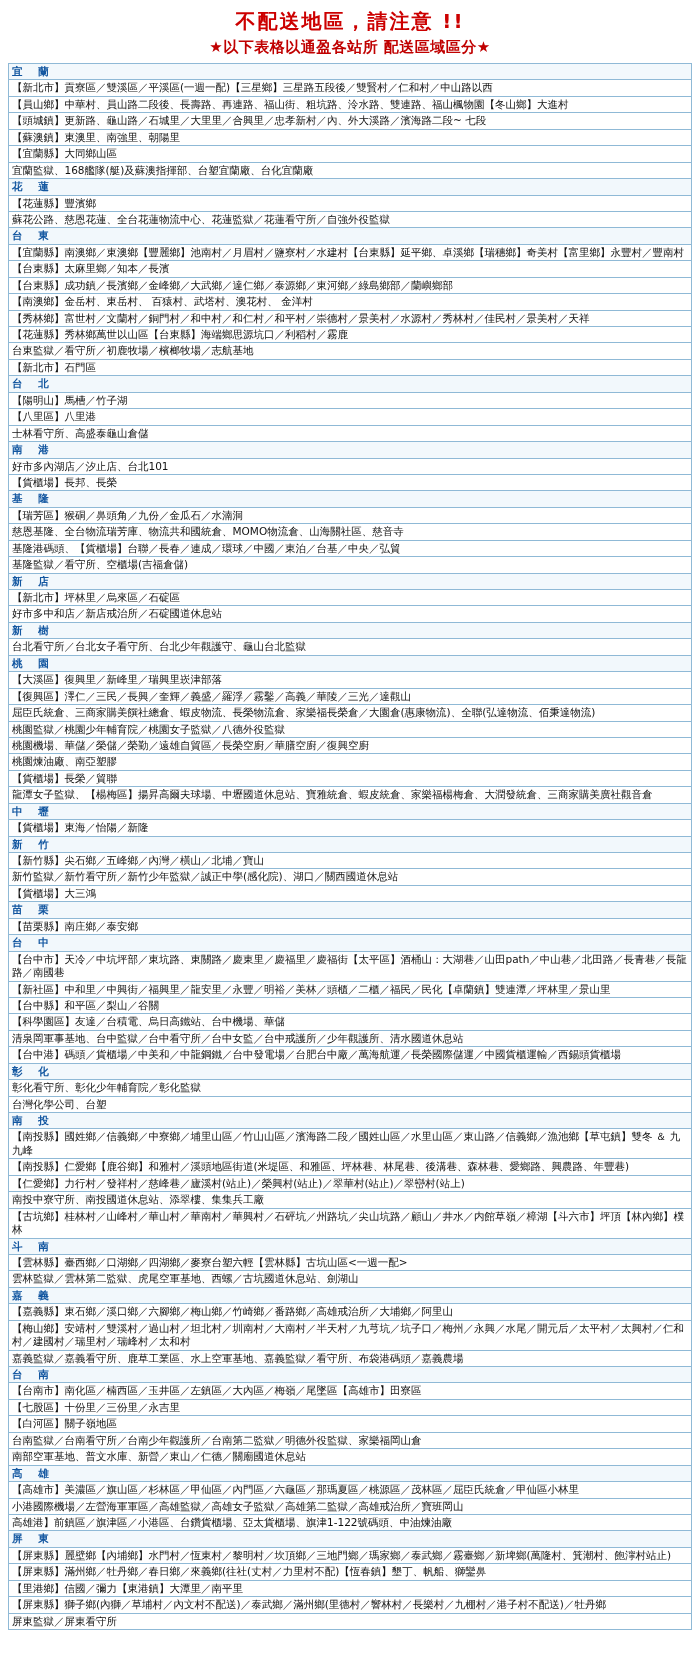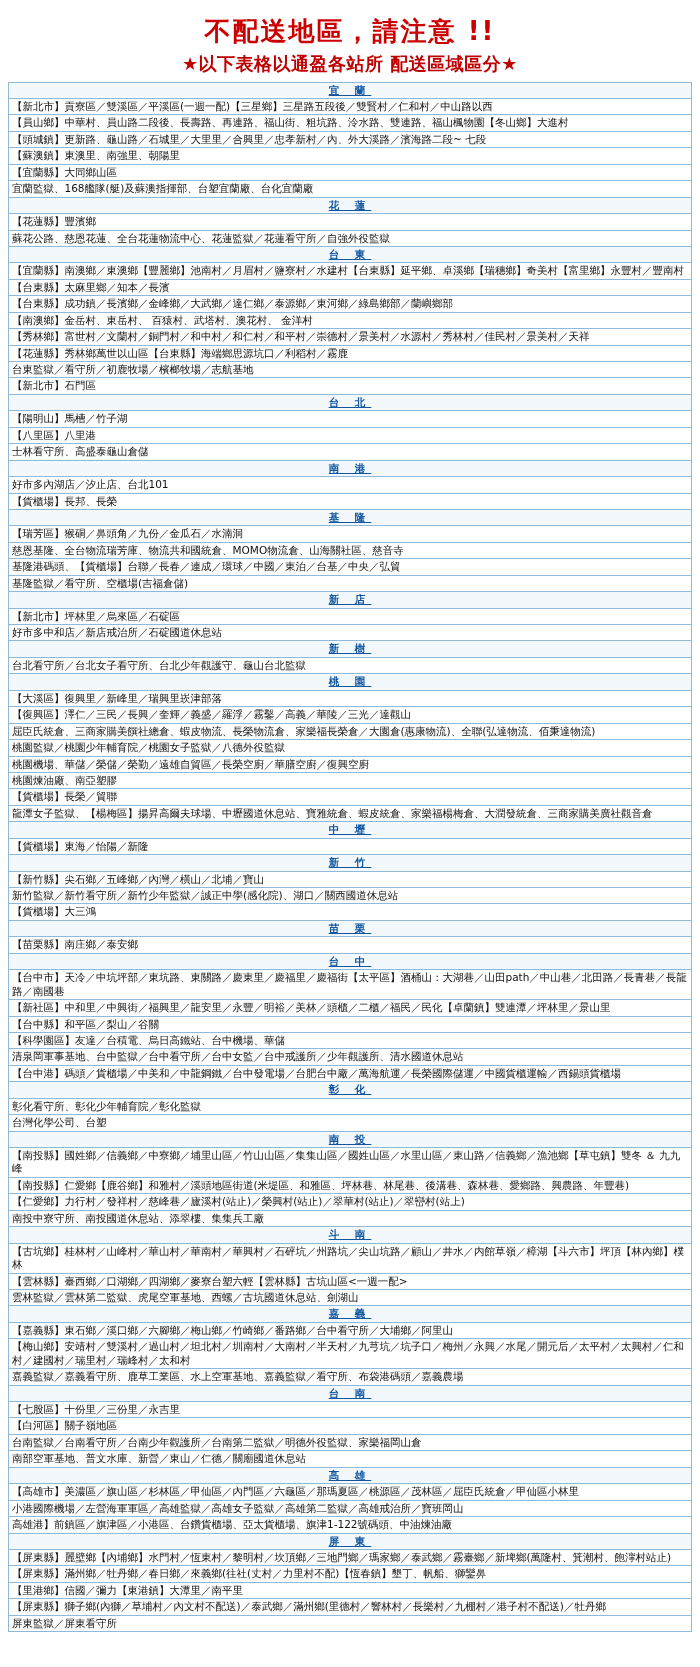--- a/index.html
+++ b/index.html
@@ -10,58 +10,56 @@
   }
   #page{
     width:700px;
     box-sizing:border-box;
     padding:6px 8px 10px 8px;
     background:#fff;
   }
   
   .hdr-title{
     text-align:center;
-    font-size:26px;
+    font-size:20px;
     font-weight:bold;
     color:#cc0000;
     letter-spacing:2px;
-    margin:11px 0 6px 0;
+    margin:4px 0 6px 0;
     line-height:1.1;
   }
   .hdr-sub{
     text-align:center;
-    font-size:18px;
+    font-size:15px;
     font-weight:bold;
     color:#c00000;
     margin:0 0 6px 0;
     letter-spacing:0.5px;
   }
   
   table.main{
     width:100%;
     border-collapse:collapse;
     table-layout:fixed;
   }
   table.main td{
     border:1px solid #8fb9d6;
     padding:1px 3px;
     font-size:10.5px;
     line-height:1.28;
     vertical-align:middle;
     word-break:break-all;
   }
   td.region{
-    text-align:center;
     font-size:13px;
     font-weight:bold;
     color:#1256a0;
     background:#f2f8fc;
     letter-spacing:6px;
     padding:1px 0;
-    text-decoration:underline;
   }
   td.row{
     background:#ffffff;
     color:#111;
   }
 </style>
 </head>
 <body>
 
 <div id="page">
@@ -257,57 +255,60 @@
         <tr>
           <td class="row">彰化看守所、彰化少年輔育院／彰化監獄</td>
         </tr>
         <tr>
           <td class="row">台灣化學公司、台塑</td>
         </tr>
         <tr>
           <td class="region">南 投</td>
         </tr>
         <tr>
-          <td class="row">【南投縣】國姓鄉／信義鄉／中寮鄉／埔里山區／竹山山區／集集山區／國姓山區／水里山區／東山路／信義鄉／漁池鄉【草屯鎮】雙冬 ＆ 九九峰</td>
+          <td class="row">【南投縣】國姓鄉／信義鄉／中寮鄉／埔里山區／竹山山區／濱海路二段／國姓山區／水里山區／東山路／信義鄉／漁池鄉【草屯鎮】雙冬 ＆ 九九峰</td>
         </tr>
         <tr>
           <td class="row">【南投縣】仁愛鄉【鹿谷鄉】和雅村／溪頭地區街道(米堤區、和雅區、坪林巷、林尾巷、後溝巷、森林巷、愛鄉路、興農路、年豐巷)</td>
         </tr>
         <tr>
           <td class="row">【仁愛鄉】力行村／發祥村／慈峰巷／廬溪村(站止)／榮興村(站止)／翠華村(站止)／翠巒村(站上)</td>
         </tr>
         <tr>
           <td class="row">南投中寮守所、南投國道休息站、添翠樓、集集兵工廠</td>
         </tr>
         <tr>
+          <td class="row">【古坑鄉】桂林村／山峰村／華山村／華南村／華興村／石砰坑／州路坑／尖山坑路／顧山／井水／内館草嶺／樟湖【斗六市】坪頂【林內鄉】樸林</td>
+        </tr>
+        <tr>
           <td class="region">斗 南</td>
         </tr>
         <tr>
-          <td class="row">【古坑鄉】桂林村／山峰村／華山村／華南村／華興村／石砰坑／州路坑／尖山坑路／顧山／井水／内館草嶺／樟湖【斗六市】坪頂【林內鄉】樸林</td>
-        </tr>
-        <tr>
           <td class="row">【雲林縣】臺西鄉／口湖鄉／四湖鄉／麥寮台塑六輕【雲林縣】古坑山區&lt;一週一配&gt;</td>
         </tr>
         <tr>
           <td class="row">雲林監獄／雲林第二監獄、虎尾空軍基地、西螺／古坑國道休息站、劍湖山</td>
         </tr>
         <tr>
           <td class="region">嘉 義</td>
         </tr>
         <tr>
-          <td class="row">【嘉義縣】東石鄉／溪口鄉／六腳鄉／梅山鄉／竹崎鄉／番路鄉／台中看守所／大埔鄉／阿里山</td>
+          <td class="row">【嘉義縣】東石鄉／溪口鄉／六腳鄉／梅山鄉／竹崎鄉／番路鄉／高雄戒治所／大埔鄉／阿里山</td>
         </tr>
         <tr>
           <td class="row">【梅山鄉】安靖村／雙溪村／過山村／坦北村／圳南村／大南村／半天村／九芎坑／坑子口／梅州／永興／水尾／開元后／太平村／太興村／仁和村／建國村／瑞里村／瑞峰村／太和村</td>
         </tr>
         <tr>
           <td class="row">嘉義監獄／嘉義看守所、鹿草工業區、水上空軍基地、嘉義監獄／看守所、布袋港碼頭／嘉義農場</td>
         </tr>
         <tr>
           <td class="region">台 南</td>
+        </tr>
+        <tr>
+          <td class="row">【台南市】南化區／楠西區／玉井區／左鎮區／大內區／梅嶺／尾墜區【高雄市】田寮區</td>
         </tr>
         <tr>
           <td class="row">【七股區】十份里／三份里／永吉里</td>
         </tr>
         <tr>
           <td class="row">【白河區】關子嶺地區</td>
         </tr>
         <tr>
           <td class="row">台南監獄／台南看守所／台南少年觀護所／台南第二監獄／明德外役監獄、家樂福岡山倉</td>
         </tr>

